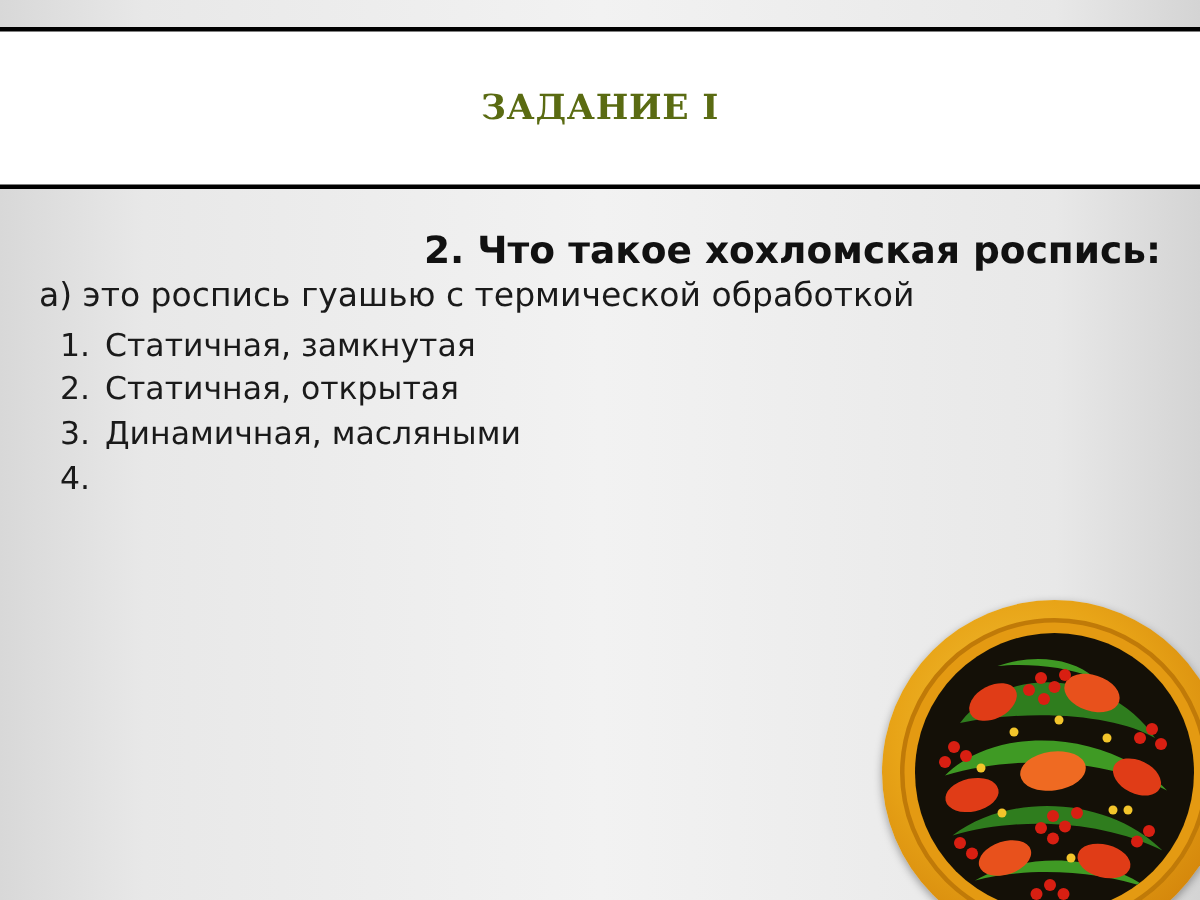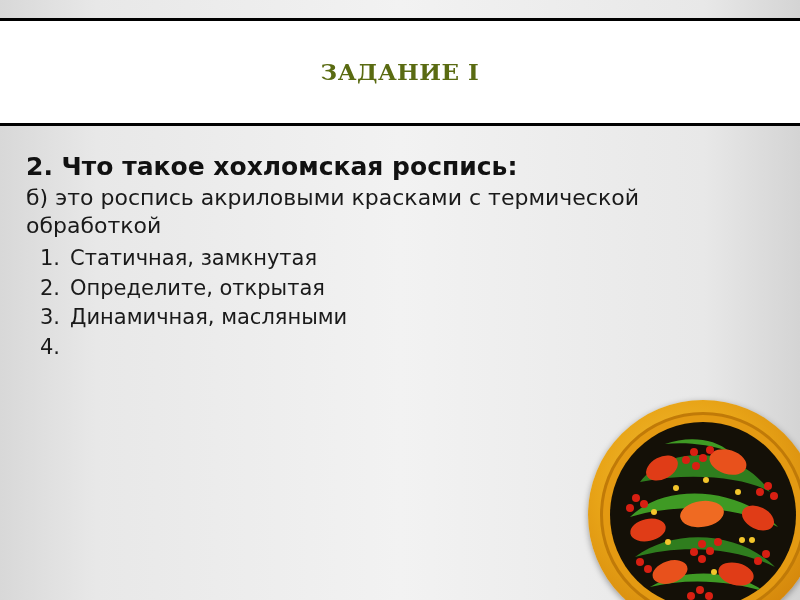--- a/index.html
+++ b/index.html
@@ -57,20 +57,21 @@
     top: 152px;
     width: 748px;
   }
   .q-head {
     font-family: "DejaVu Sans", sans-serif;
     font-weight: bold;
     font-size: 25px;
     color: #111111;
     line-height: 1.18;
     margin: 0 0 2px 0;
+    text-align: right;
   }
   .q-head.second {
     margin-top: 14px;
   }
   .opt {
     font-family: "DejaVu Sans", sans-serif;
     font-size: 22px;
     color: #1a1a1a;
     line-height: 1.28;
     margin: 0;
@@ -134,30 +135,30 @@
 
 <div class="slide">
 
   <div class="title-band">
     <div class="title-line title-line1">ЗАДАНИЕ I</div>
   </div>
 
   <div class="content">
 
     <p class="q-head">2. Что такое хохломская роспись:</p>
-    <p class="opt">б) это роспись акриловыми красками с термической обработкой</p>
+    <p class="opt">а) это роспись гуашью с термической обработкой</p>
 
     <ul class="num-list">
       <li>
         <span class="marker">1.</span>
         <span>Статичная, замкнутая</span>
       </li>
       <li>
         <span class="marker">2.</span>
-        <span>Определите, открытая</span>
+        <span>Статичная, открытая</span>
       </li>
       <li>
         <span class="marker">3.</span>
         <span>Динамичная, масляными</span>
       </li>
       <li>
         <span class="marker">4.</span>
       </li>
     </ul>
 

